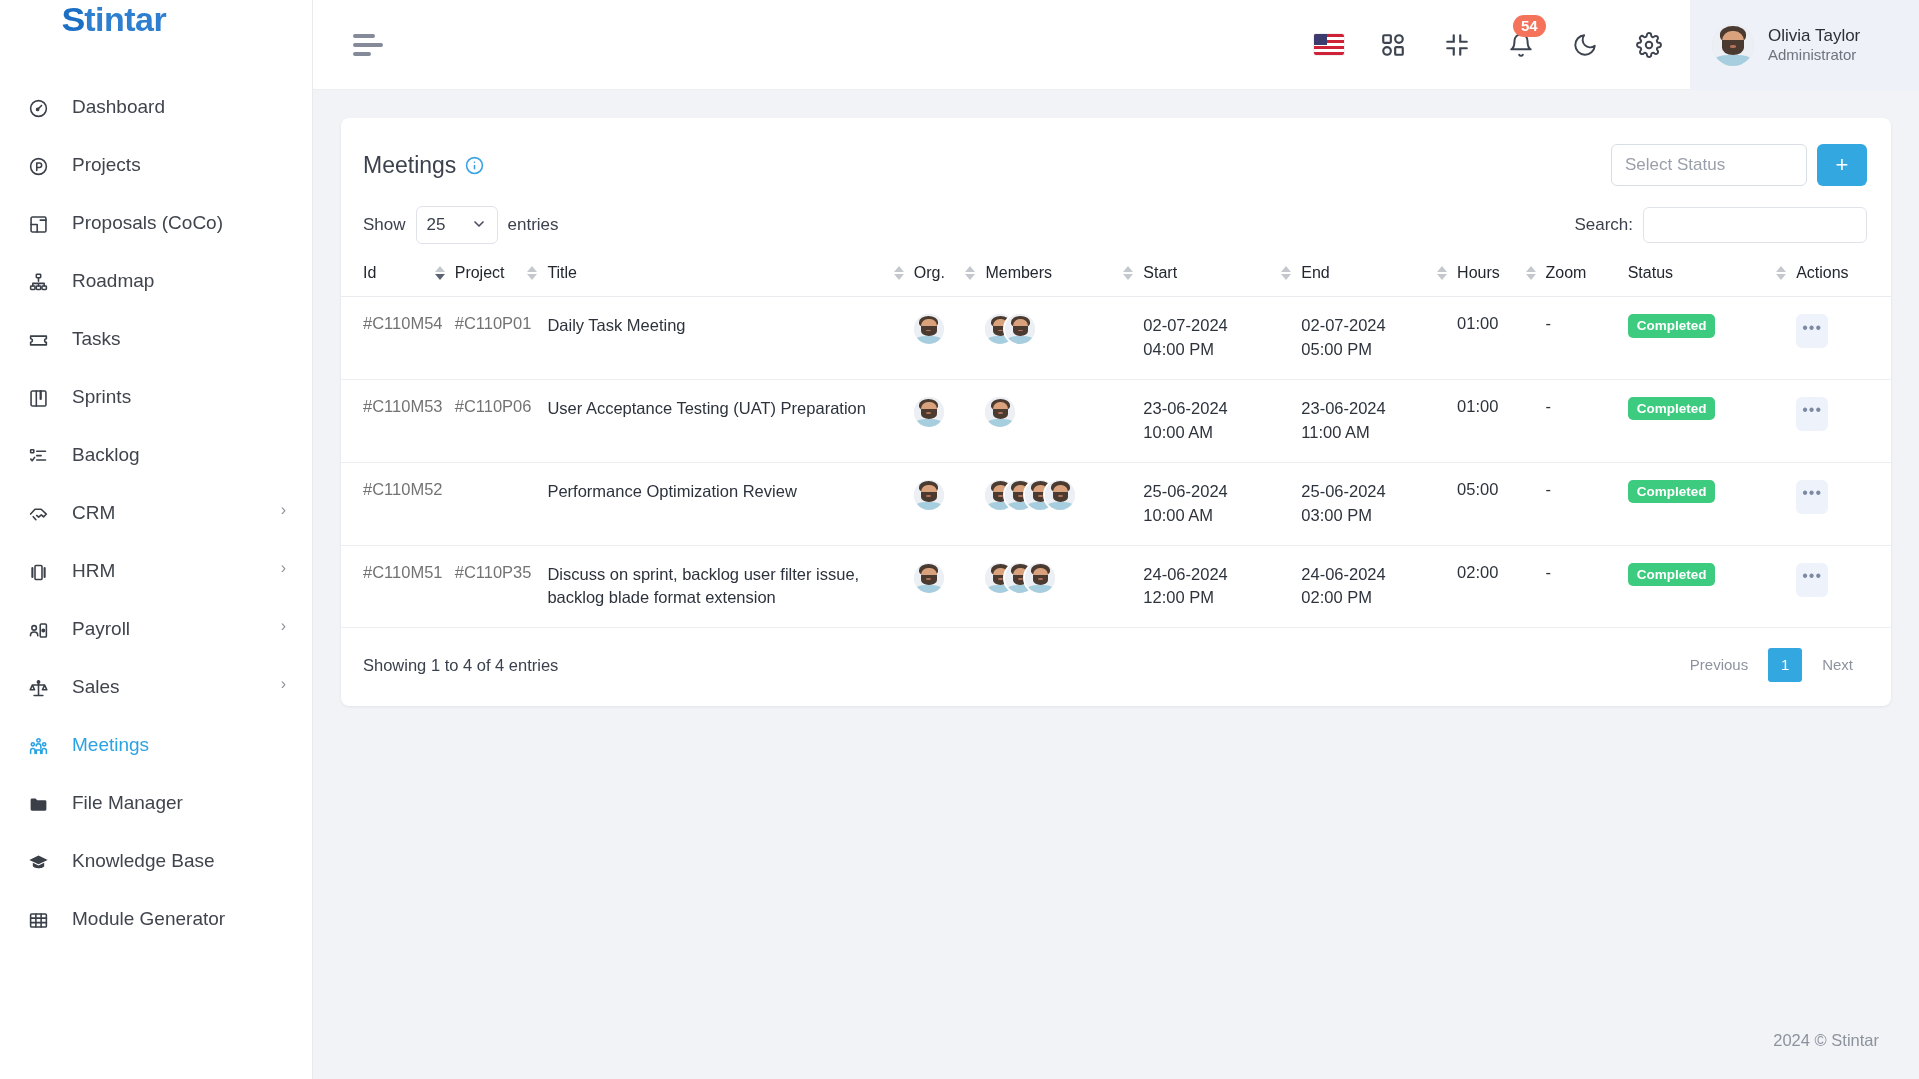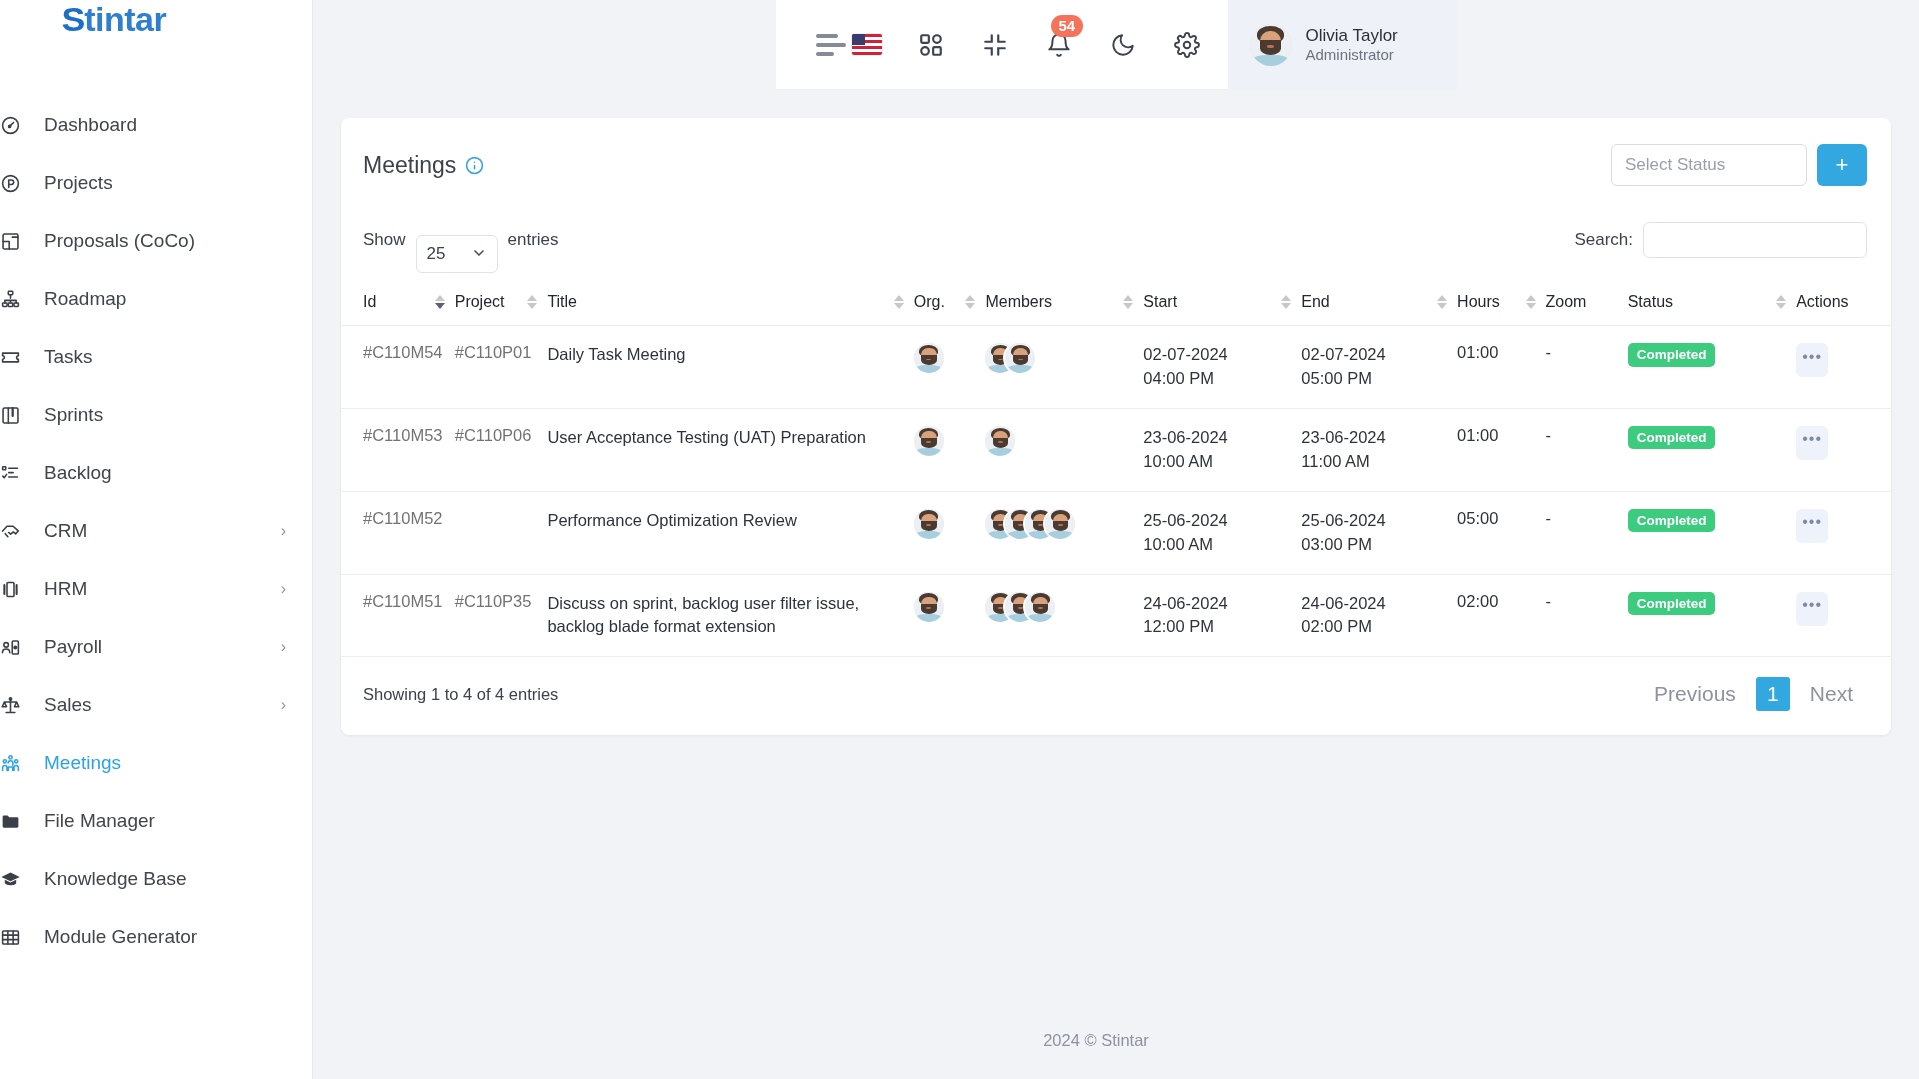--- a/index.html
+++ b/index.html
@@ -29,44 +29,44 @@
     color: #2f7fd0;
   }
   .brand-text .s-glyph {
     display: inline-block;
     color: #1b6fc4;
     font-weight: 800;
     transform: scaleX(1.05);
   }
   .nav { flex: 1; padding-top: 6px; }
   .nav-item {
-    display: flex; align-items: center;
+    display: flex; 
     height: 58px;
-    padding-right: 26px;
+    padding-left: 28px; padding-right: 26px;
     color: #40444d;
     font-size: 19px;
     cursor: pointer;
     position: relative;
   }
   .nav-item .ico {
     width: 30px; min-width: 30px; height: 24px;
     display: flex; align-items: center; justify-content: flex-start;
     margin-right: 14px;
     color: #3a3f48;
   }
   .nav-item .lbl { flex: 1; }
   .nav-item.active { color: #2ba3e3; }
   .nav-item.active .ico { color: #2ba3e3; }
   .nav-item .chev {
     color: #8f949d; font-size: 16px; line-height: 1;
   }
   .nav-item svg { display: block; }
 
   
-  .main { flex: 1; display: flex; flex-direction: column; min-width: 0; background:#f1f3f7;align-items:center; }
+  .main { flex: 1; display: flex; flex-direction: column; min-width: 0; background:#f1f3f7; }
 
   .topbar {
     height: 90px; background: #ffffff;
     display: flex; align-items: center;
     border-bottom: 1px solid #eceef2;
   }
   .hamburger {
     margin-left: 40px; width: 34px; height: 26px;
     display: flex; flex-direction: column; justify-content: center; gap: 5px;
     cursor: pointer;
@@ -140,21 +140,21 @@
 
   .table-controls {
     display: flex; align-items: center;
     padding: 14px 24px 10px 22px;
   }
   .show-entries { display: flex; align-items: center; gap: 10px; font-size: 17px; color: #3b424d; }
   .len-select {
     position: relative; width: 82px; height: 38px;
     border: 1px solid #dfe3e9; border-radius: 6px;
     display: flex; align-items: center; padding: 0 10px;
-    font-size: 17px; color: #3b424d; background: #fff; cursor: pointer; margin-top: 29px;
+    font-size: 17px; color: #3b424d; background: #fff; cursor: pointer;
   }
   .len-select .caret { margin-left: auto; color:#4a5160; font-size: 13px; }
   .search-wrap { margin-left: auto; display:flex; align-items:center; gap: 10px; }
   .search-label { font-size: 17px; color:#3b424d; }
   .search-box {
     width: 224px; height: 36px;
     border: 1px solid #dfe3e9; border-radius: 6px;
     background:#fff;
   }
   .search-box input {
@@ -217,21 +217,21 @@
     padding-bottom: 8px;
   }
 
   .table-foot {
     display:flex; align-items:center;
     padding: 20px 24px 14px 22px;
   }
   .foot-info { font-size: 16.5px; color: #3b424d; }
   .pager { margin-left:auto; display:flex; align-items:center; }
   .pager .pg {
-    font-size: 21px; color: #8d939e; padding: 0 14px; cursor: pointer;
+    font-size: 15px; color: #8d939e; padding: 0 14px; cursor: pointer;
     line-height: 34px;
   }
   .pager .pg.num {
     background:#33a7e0; color:#fff; min-width:34px; text-align:center;
     padding: 0; border-radius: 3px; margin: 0 6px; line-height: 34px;
   }
 
   .footer {
     height: 78px; display:flex; align-items:center; justify-content:flex-end;
     padding-right: 40px; color:#8d939e; font-size: 16.5px;

